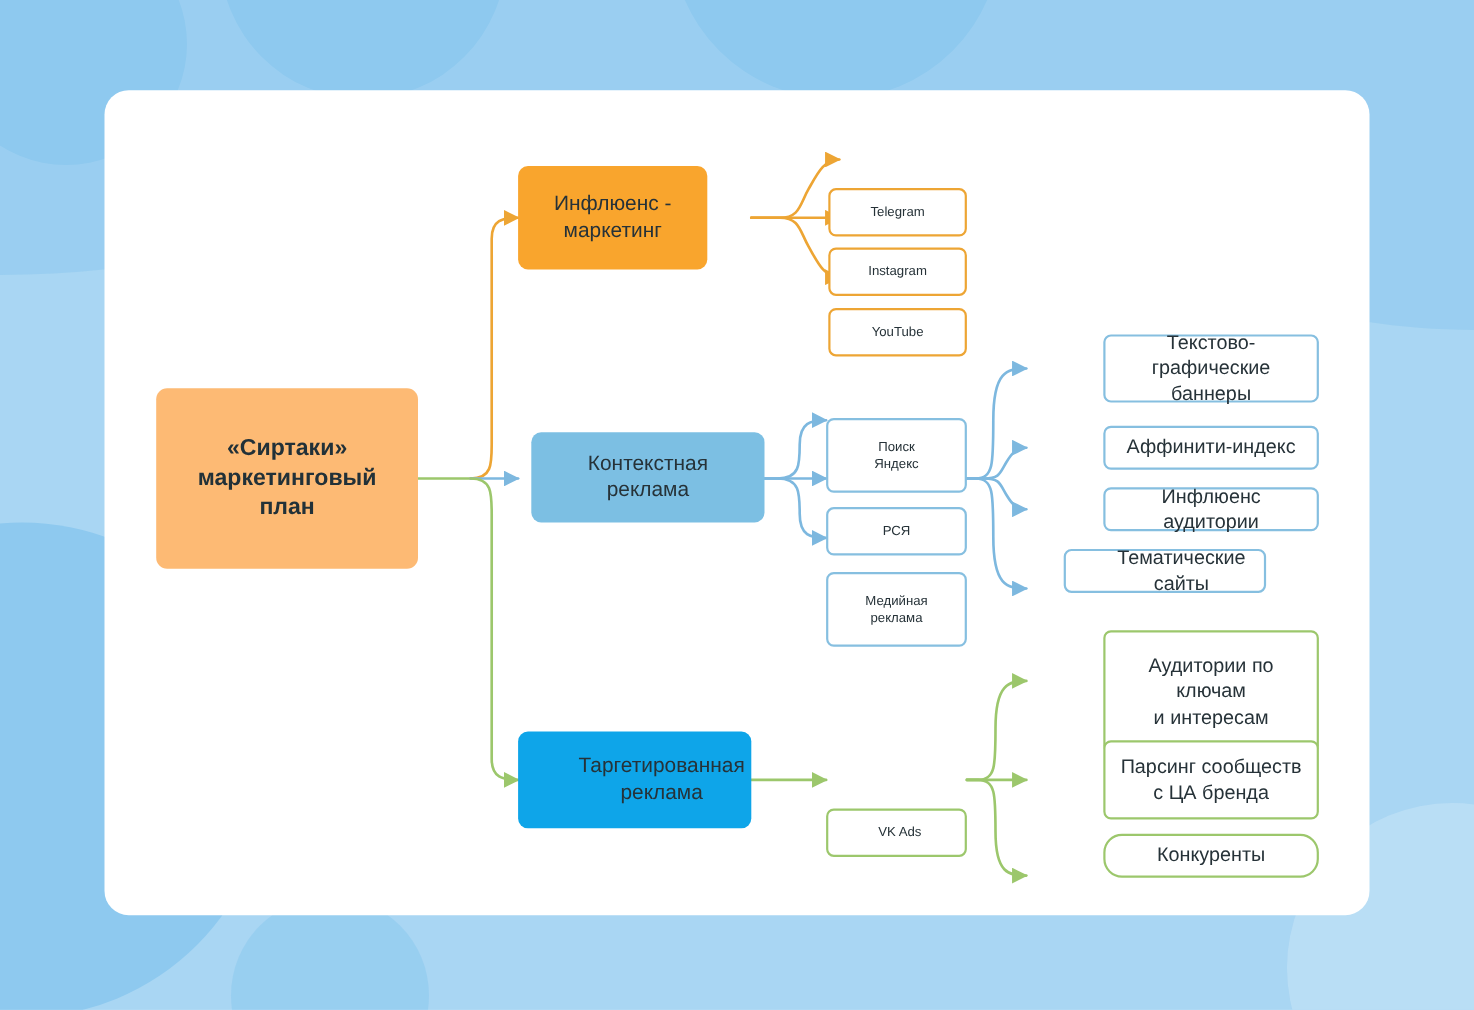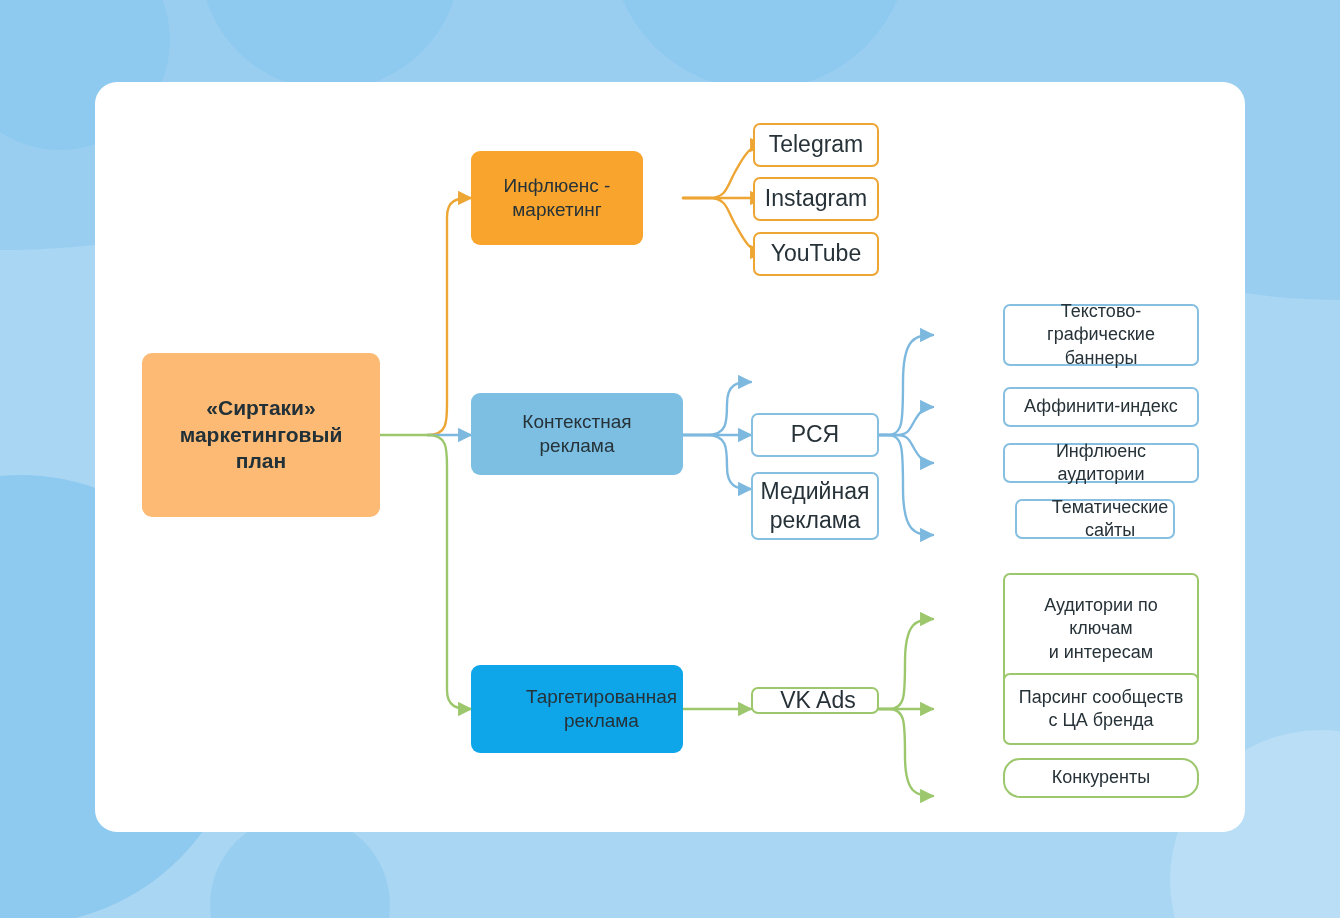--- a/index.html
+++ b/index.html
@@ -61,21 +61,22 @@
   }
   .node.l1.orange { background:#f9a52d; }
   .node.l1.blue   { background:#7cbfe3; }
   .node.l1.green  { background:#0ea5e9;justify-content:flex-end; }
 
   
   .node.l2 {
     background:#ffffff;
     border:2px solid;
     border-radius:7px;
-    font-size:23px;
+    font-size:12px;
+    margin-top:48px;
   }
   .node.l2.orange { border-color:#eda534; }
   .node.l2.blue   { border-color:#86bfe0; }
   .node.l2.green  { border-color:#9cc76c; }
 
   
   .node.l3 {
     background:#ffffff;
     border:2px solid;
     border-radius:7px;
@@ -158,53 +159,57 @@
   <div class="node l2 orange" style="left:658px; top:41px; width:126px; height:44px;">
     <span>Telegram</span>
   </div>
   <div class="node l2 orange" style="left:658px; top:95px; width:126px; height:44px;">
     <span>Instagram</span>
   </div>
   <div class="node l2 orange" style="left:658px; top:150px; width:126px; height:44px;">
     <span>YouTube</span>
   </div>
 
-  <div class="node l1 blue" style="left:376px; top:311px; width:212px; height:82px;">
+  <div class="node l1 blue" style="left:388px; top:311px; width:212px; height:82px;">
     <span>Контекстная
 реклама</span>
   </div>
 
+  <div class="node l2 blue" style="left:656px; top:250px; width:128px; height:68px;">
+    <span>Поиск
+Яндекс</span>
+  </div>
   <div class="node l2 blue" style="left:656px; top:331px; width:128px; height:44px;">
     <span>РСЯ</span>
   </div>
   <div class="node l2 blue" style="left:656px; top:390px; width:128px; height:68px;">
     <span>Медийная
 реклама</span>
   </div>
 
   <div class="node l3 blue" style="left:908px; top:222px; width:196px; height:62px;">
     <span>Текстово-графические
 баннеры</span>
   </div>
   <div class="node l3 blue" style="left:908px; top:305px; width:196px; height:40px;">
     <span>Аффинити-индекс</span>
   </div>
   <div class="node l3 blue" style="left:908px; top:361px; width:196px; height:40px;">
     <span>Инфлюенс аудитории</span>
   </div>
-  <div class="node l3 blue" style="left:920px; top:417px; width:160px; height:40px;padding-left:36px;">
+  <div class="node l3 blue" style="left:872px; top:417px; width:184px; height:40px;padding-left:36px;">
     <span>Тематические сайты</span>
   </div>
 
   <div class="node l1 green" style="left:376px; top:583px; width:212px; height:88px;">
     <span>Таргетированная
 реклама</span>
   </div>
 
-  <div class="node l2 green" style="left:656px; top:605px; width:128px; height:27px;padding-left:12px;">
+  <div class="node l2 green" style="left:656px; top:605px; width:128px; height:44px;padding-left:12px;">
     <span>VK Ads</span>
   </div>
 
   <div class="node l3 green" style="left:908px; top:491px; width:196px; height:112px;">
     <span>Аудитории по ключам
 и интересам</span>
   </div>
   <div class="node l3 green" style="left:908px; top:591px; width:196px; height:72px;">
     <span>Парсинг сообществ
 с ЦА бренда</span>

